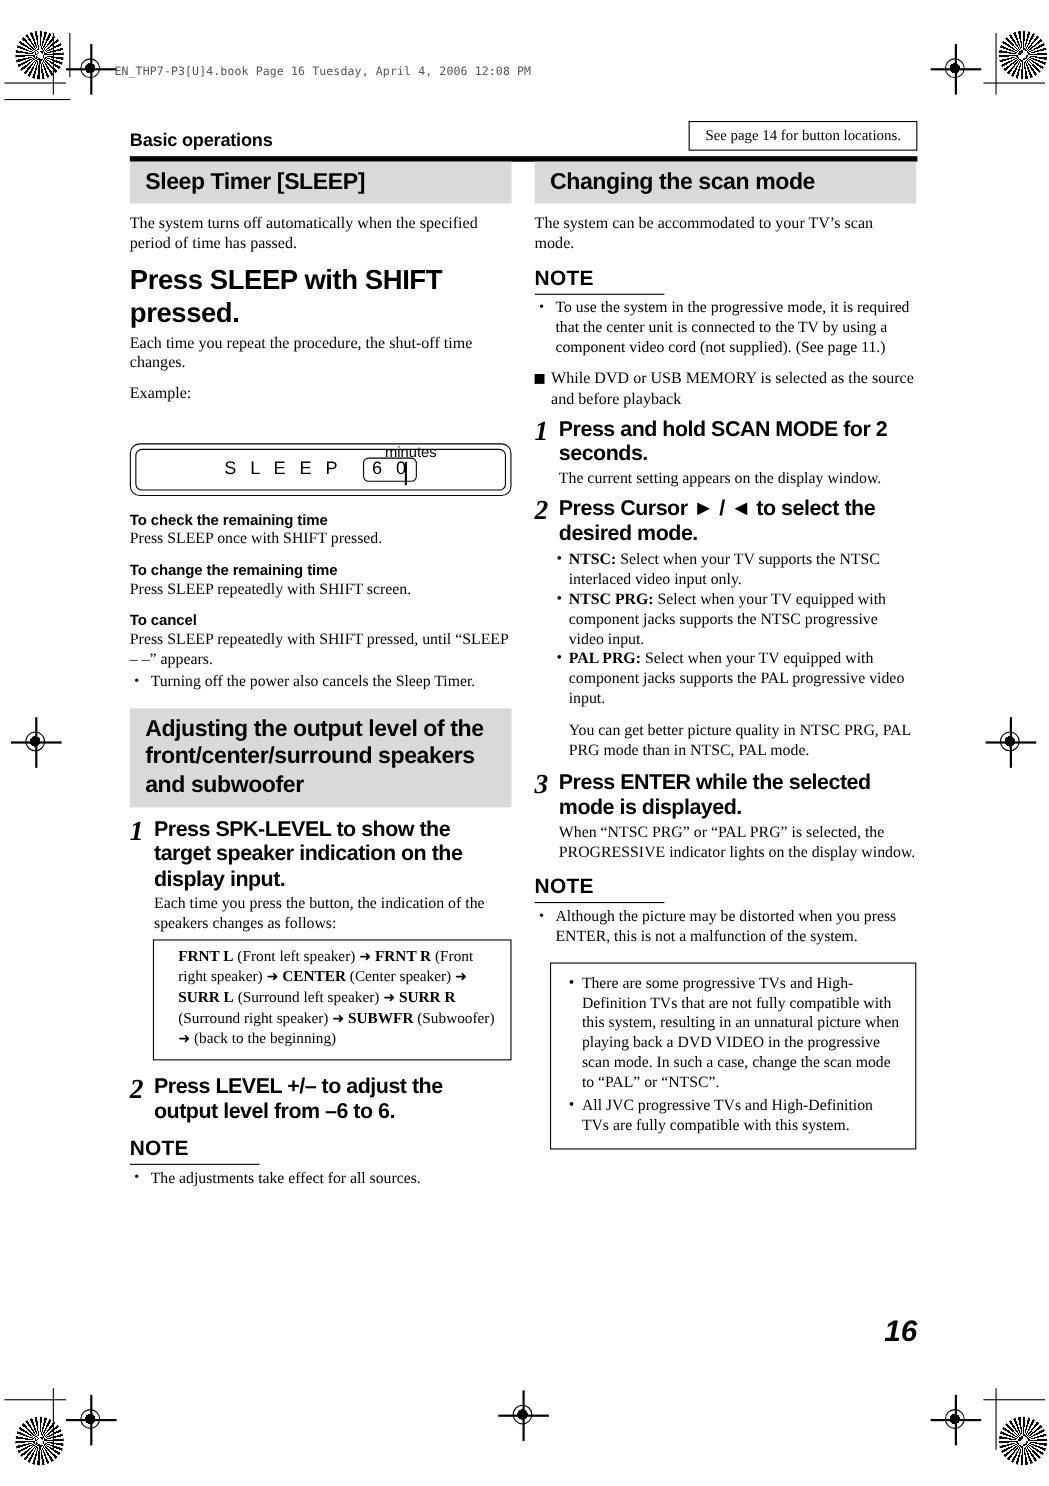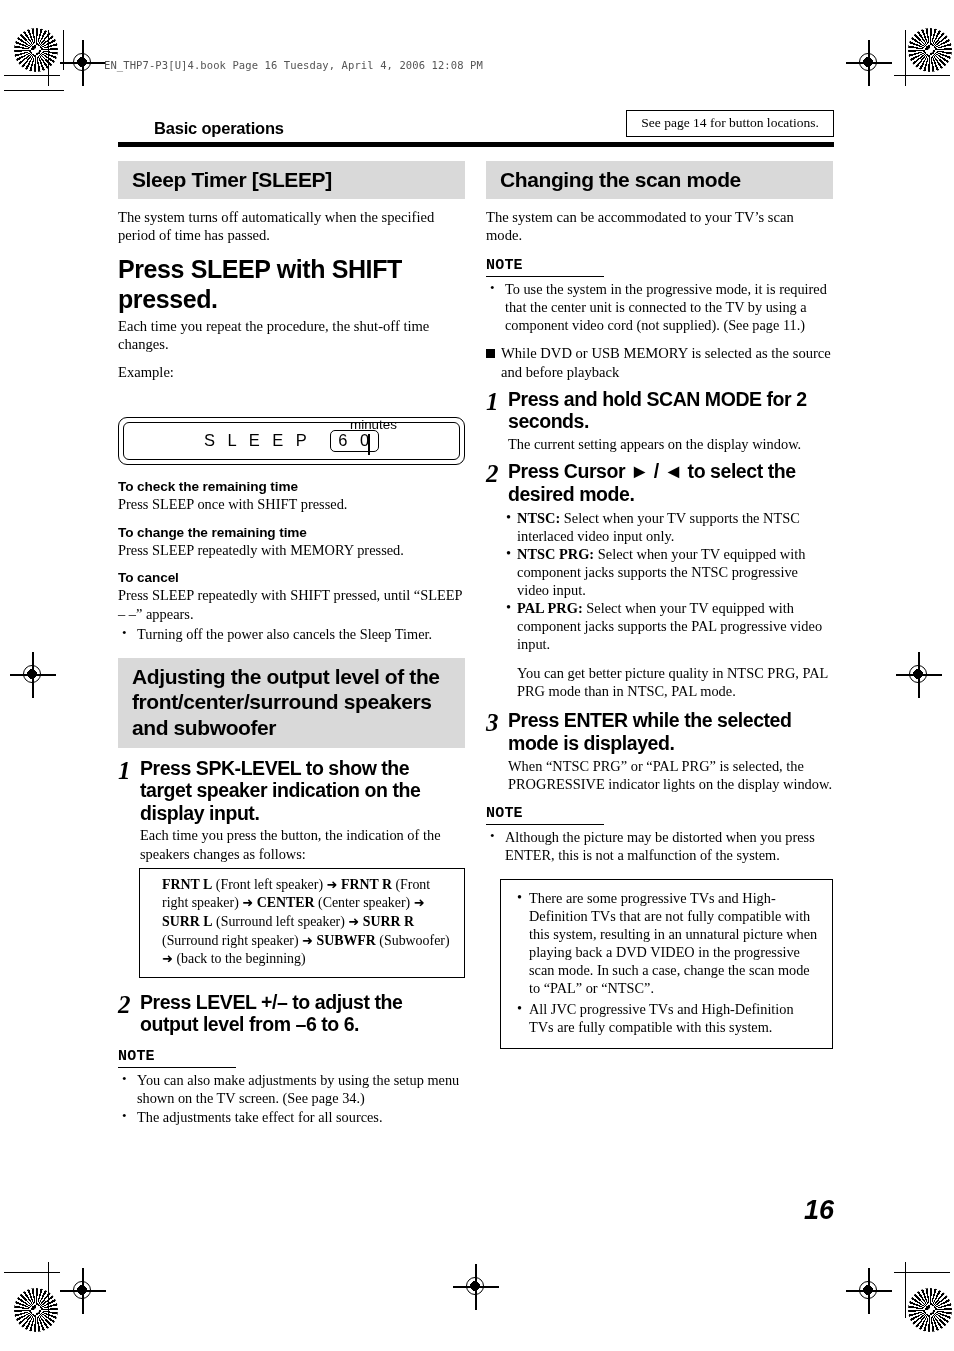--- a/index.html
+++ b/index.html
@@ -83,21 +83,20 @@
     top: 110px;
     width: 716px;
   }
 
   .running-head {
     font-family: "Liberation Sans", sans-serif;
     font-weight: bold;
     font-size: 16.5px;
     letter-spacing: -0.2px;
     padding-bottom: 2px;
-    margin-left: 36px;
   }
   .head-row {
     display: flex;
     align-items: flex-end;
     justify-content: space-between;
   }
   .locbox {
     border: 1.2px solid #000;
     font-size: 13.5px;
     padding: 4px 14px 5px;
@@ -107,21 +106,21 @@
   .head-rule {
     height: 4.5px;
     background: #000;
     margin-top: 2px;
   }
 
   
   .cols {
     display: flex;
     gap: 21px;
-    margin-top: 14px;
+    margin-top: 0;
   }
   .col { width: 347px; }
 
   h2.bar {
     margin: 0 0 9px 0;
     background: #d9d9d9;
     font-family: "Liberation Sans", sans-serif;
     font-weight: bold;
     font-size: 21px;
     line-height: 1.22;
@@ -152,23 +151,23 @@
     letter-spacing: -0.1px;
   }
   p.sans {
     margin: 0;
     font-size: 14.4px;
     line-height: 1.3;
   }
 
   
   .note-label {
-    font-family: Liberation Mono, monospace;
-    font-weight: bold;
-    font-size: 15px;
+    font-family: Liberation Sans, sans-serif;
+    font-weight: bold;
+    font-size: 19px;
     letter-spacing: 0.2px;
     border-bottom: 1.3px solid #000;
     display: inline-block;
     padding-bottom: 2px;
     min-width: 118px;
     margin: 12px 0 4px 0;
   }
   ul.bullets {
     margin: 0;
     padding: 0 0 0 17px;
@@ -431,21 +430,21 @@
             <span>S L E E P</span>
             <span class="minbox">6 0</span>
           </div>
         </div>
       </div>
 
       <h4 class="sub">To check the remaining time</h4>
       <p class="sans">Press SLEEP once with SHIFT pressed.</p>
 
       <h4 class="sub">To change the remaining time</h4>
-      <p class="sans">Press SLEEP repeatedly with MEMORY pressed.</p>
+      <p class="sans">Press SLEEP repeatedly with SHIFT screen.</p>
 
       <h4 class="sub">To cancel</h4>
       <p class="sans">Press SLEEP repeatedly with SHIFT pressed, until “SLEEP – –” appears.</p>
 
       <ul class="bullets" style="margin-top:2px;">
         <li>Turning off the power also cancels the Sleep Timer.</li>
       </ul>
 
       <h2 class="bar" style="margin-top:14px;">Adjusting the output level of the front/center/surround speakers and subwoofer</h2>
 
@@ -475,21 +474,20 @@
 
       <div class="step" style="margin-top:13px;">
         <div class="step-num">2</div>
         <div class="step-body">
           <p class="step-title">Press LEVEL +/– to adjust the output level from –6 to 6.</p>
         </div>
       </div>
 
       <div class="note-label">NOTE</div>
       <ul class="bullets">
-        <li>You can also make adjustments by using the setup menu shown on the TV screen. (See page 34.)</li>
         <li>The adjustments take effect for all sources.</li>
       </ul>
 
     </div>
 
     <div class="col">
 
       <h2 class="bar">Changing the scan mode</h2>
 
       <p class="body" style="margin-bottom:4px;">The system can be accommodated to your TV’s scan mode.</p>

